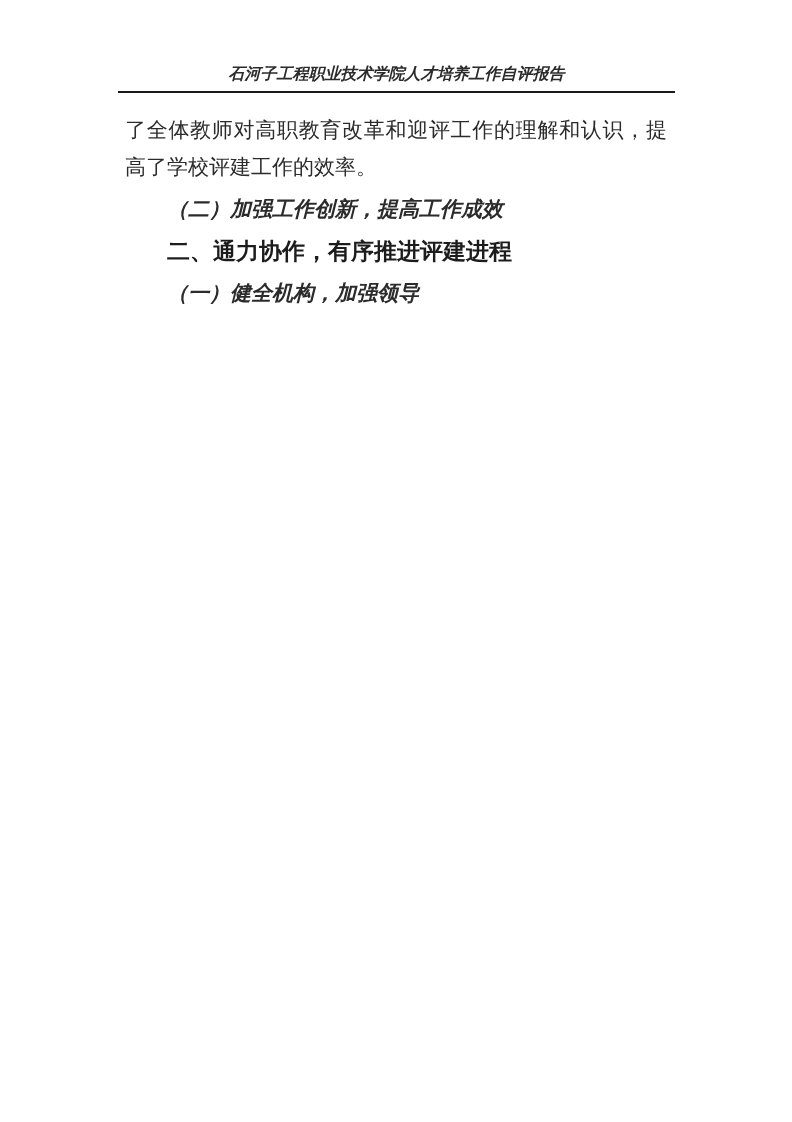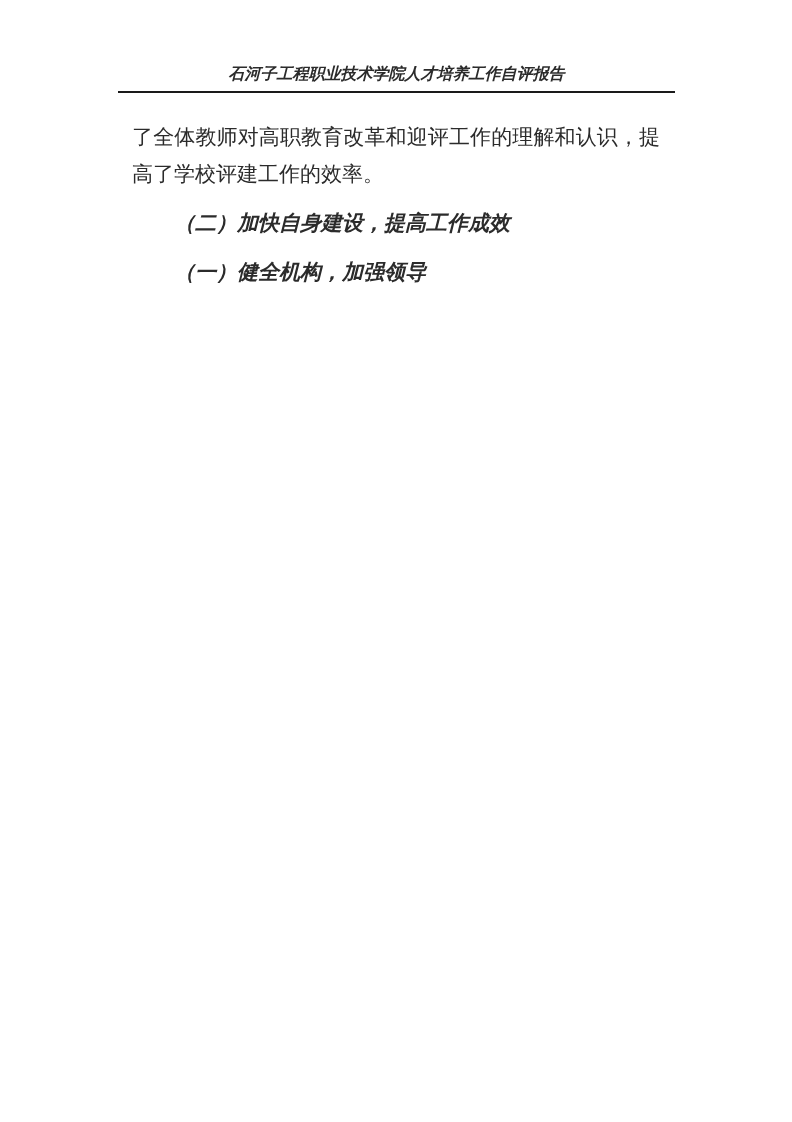--- a/index.html
+++ b/index.html
@@ -38,21 +38,21 @@
   .content {
     position: absolute;
     left: 120px;
     top: 107px;
     width: 552px;
     font-size: 21px;
     line-height: 37px;
     text-align: justify;
   }
   .block {
-    margin: 12px;
+    margin: 5px;
   }
   .indent {
     text-indent: 42px;
   }
   .heading-kai {
     font-weight: bold;
     font-style: italic; 
     text-indent: 42px;
   }
   .heading-hei {
@@ -80,21 +80,22 @@
 <body>
 
 <div class="page">
 
   <div class="header">
     <div class="header-title">石河子工程职业技术学院人才培养工作自评报告</div>
   </div>
 
   <div class="content">
       <div class="block paragraph">了全体教师对高职教育改革和迎评工作的理解和认识，提高了学校评建工作的效率。</div>
-      <div class="block heading-kai">（二）加快自身建设，提高工作成效</div>
+      <div class="block heading-kai">（二）加强工作创新，提高工作成效</div>
+      <div class="block heading-hei">二、通力协作，有序推进评建进程</div>
       <div class="block heading-kai">（一）健全机构，加强领导</div>
     </div>
 
   <div class="footer">
     <span class="page-number">9</span>
   </div>
 
 </div>
 
 </body></html>

